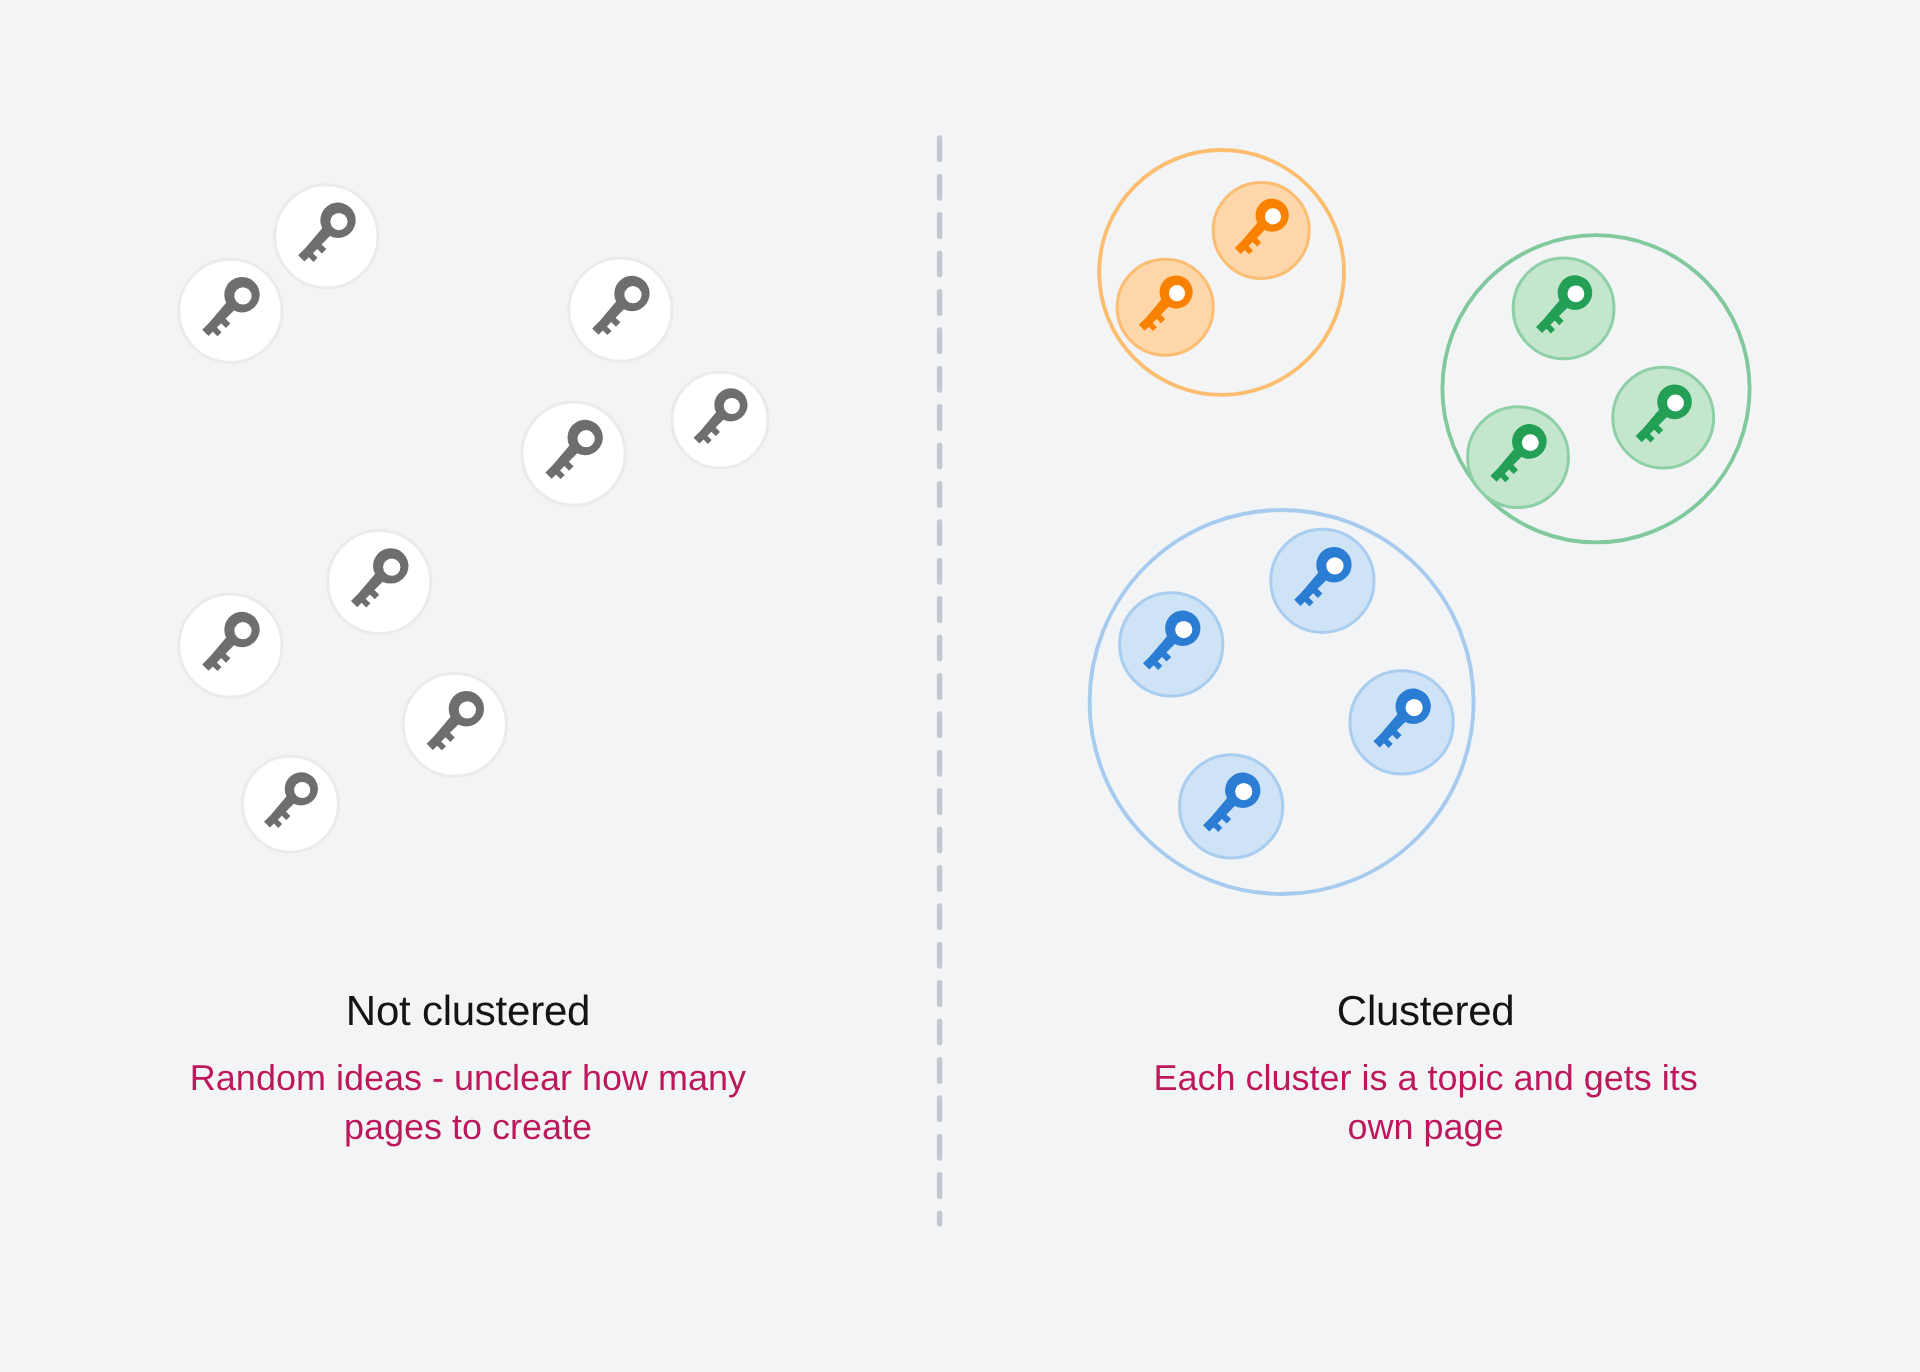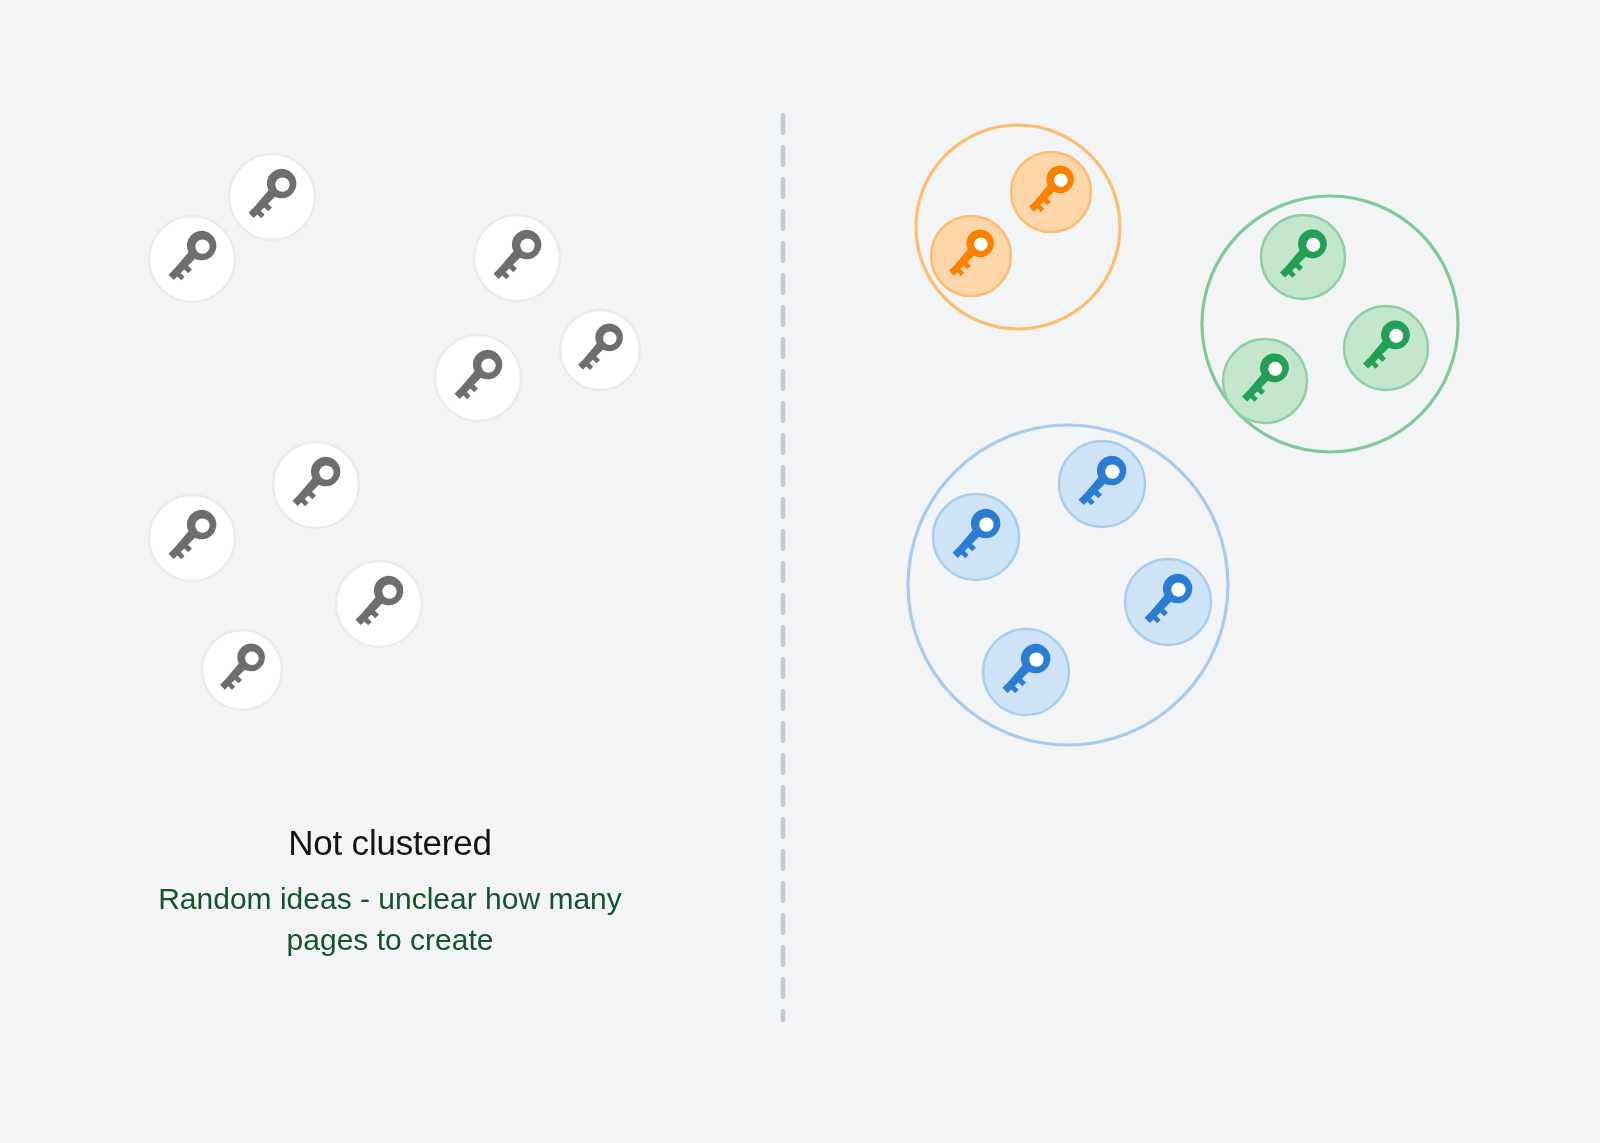--- a/index.html
+++ b/index.html
@@ -42,21 +42,21 @@
     font-weight: 400;
     color: #141414;
     letter-spacing: -0.2px;
     line-height: 1.12;
     margin: 0 0 14px 0;
     white-space: nowrap;
   }
   .caption-sub {
     font-size: 30px;
     font-weight: 400;
-    color: #14532d;
+    color: #be185d;
     line-height: 1.36;
     margin: 17px auto;
     max-width: 500px;
   }
 </style>
 </head>
 <body>
 
 <div id="stage">
 
@@ -227,14 +227,18 @@
         </g>
       </g>
     </g>
   </svg>
 
   <div class="caption left">
     <div class="caption-title">Not clustered</div>
     <div class="caption-sub">Random ideas - unclear how many pages to create</div>
   </div>
 
+  <div class="caption right">
+    <div class="caption-title">Clustered</div>
+    <div class="caption-sub">Each cluster is a topic and gets its own page</div>
+  </div>
 
 </div>
 
 </body></html>

